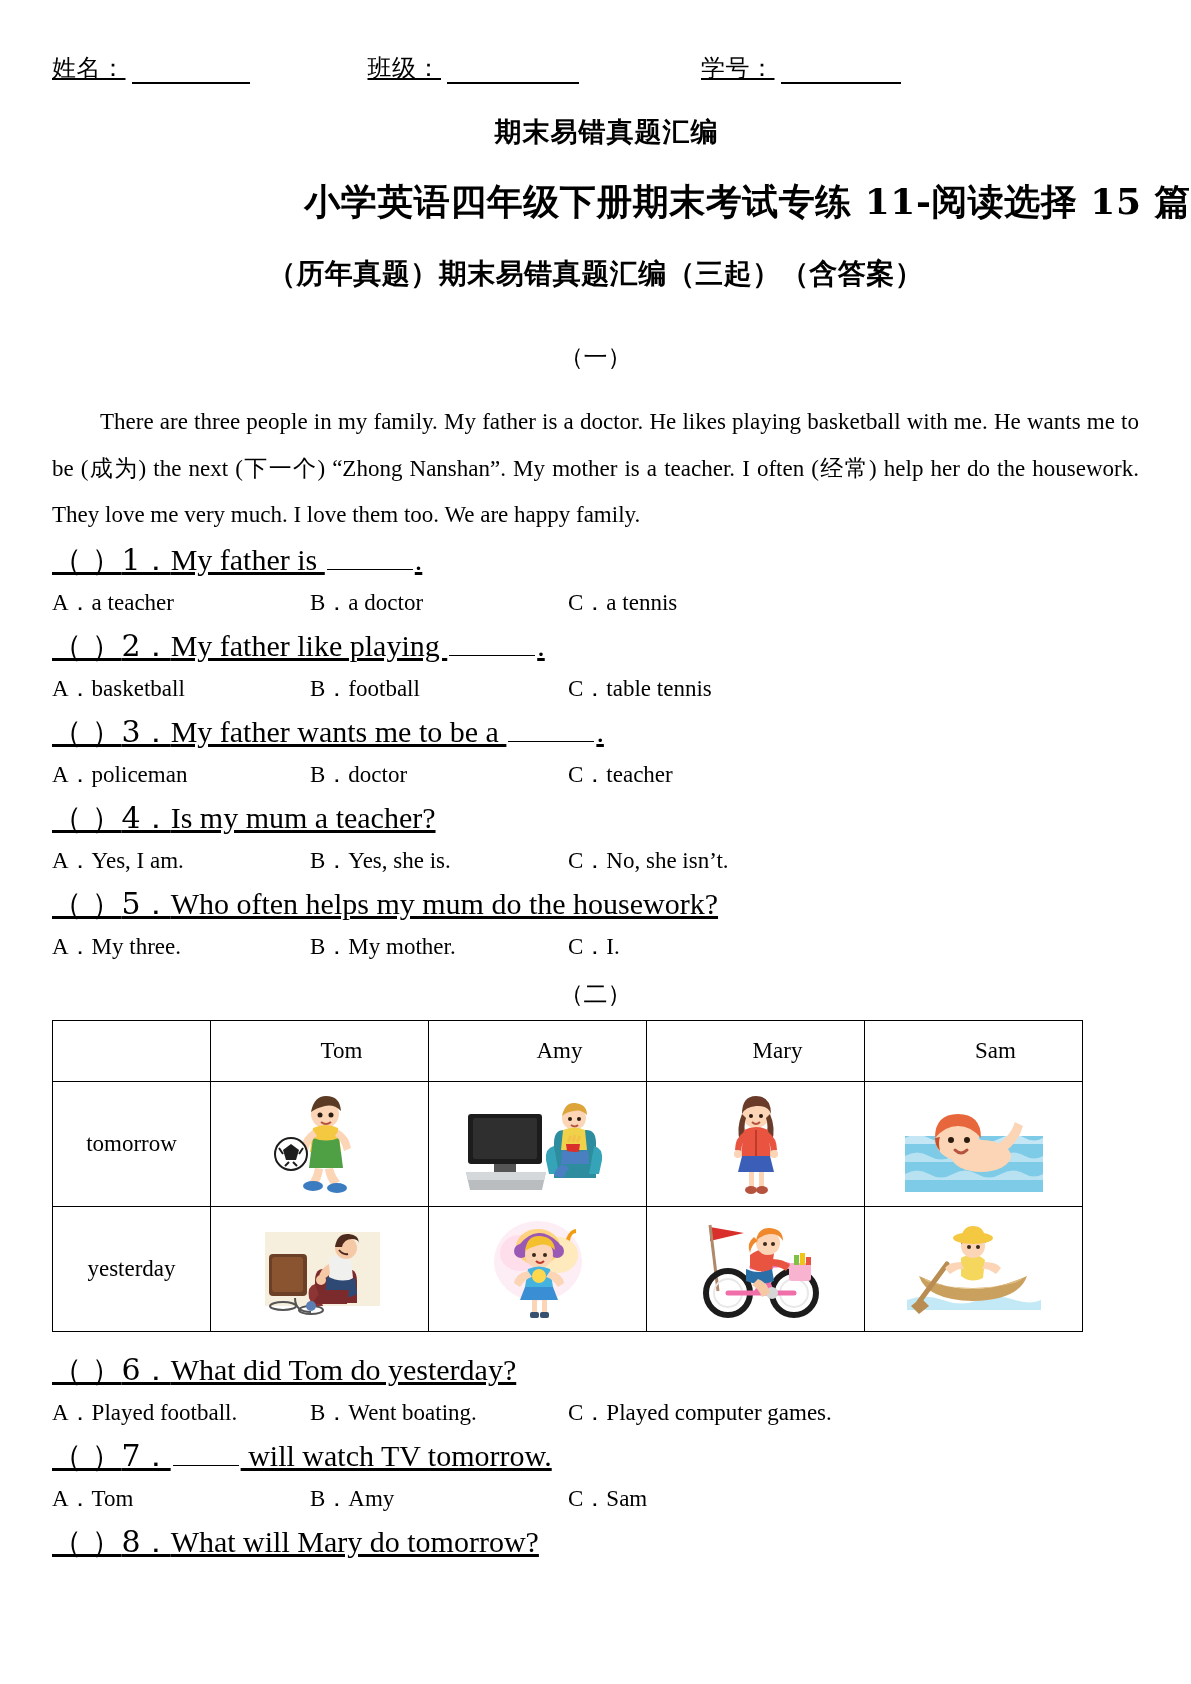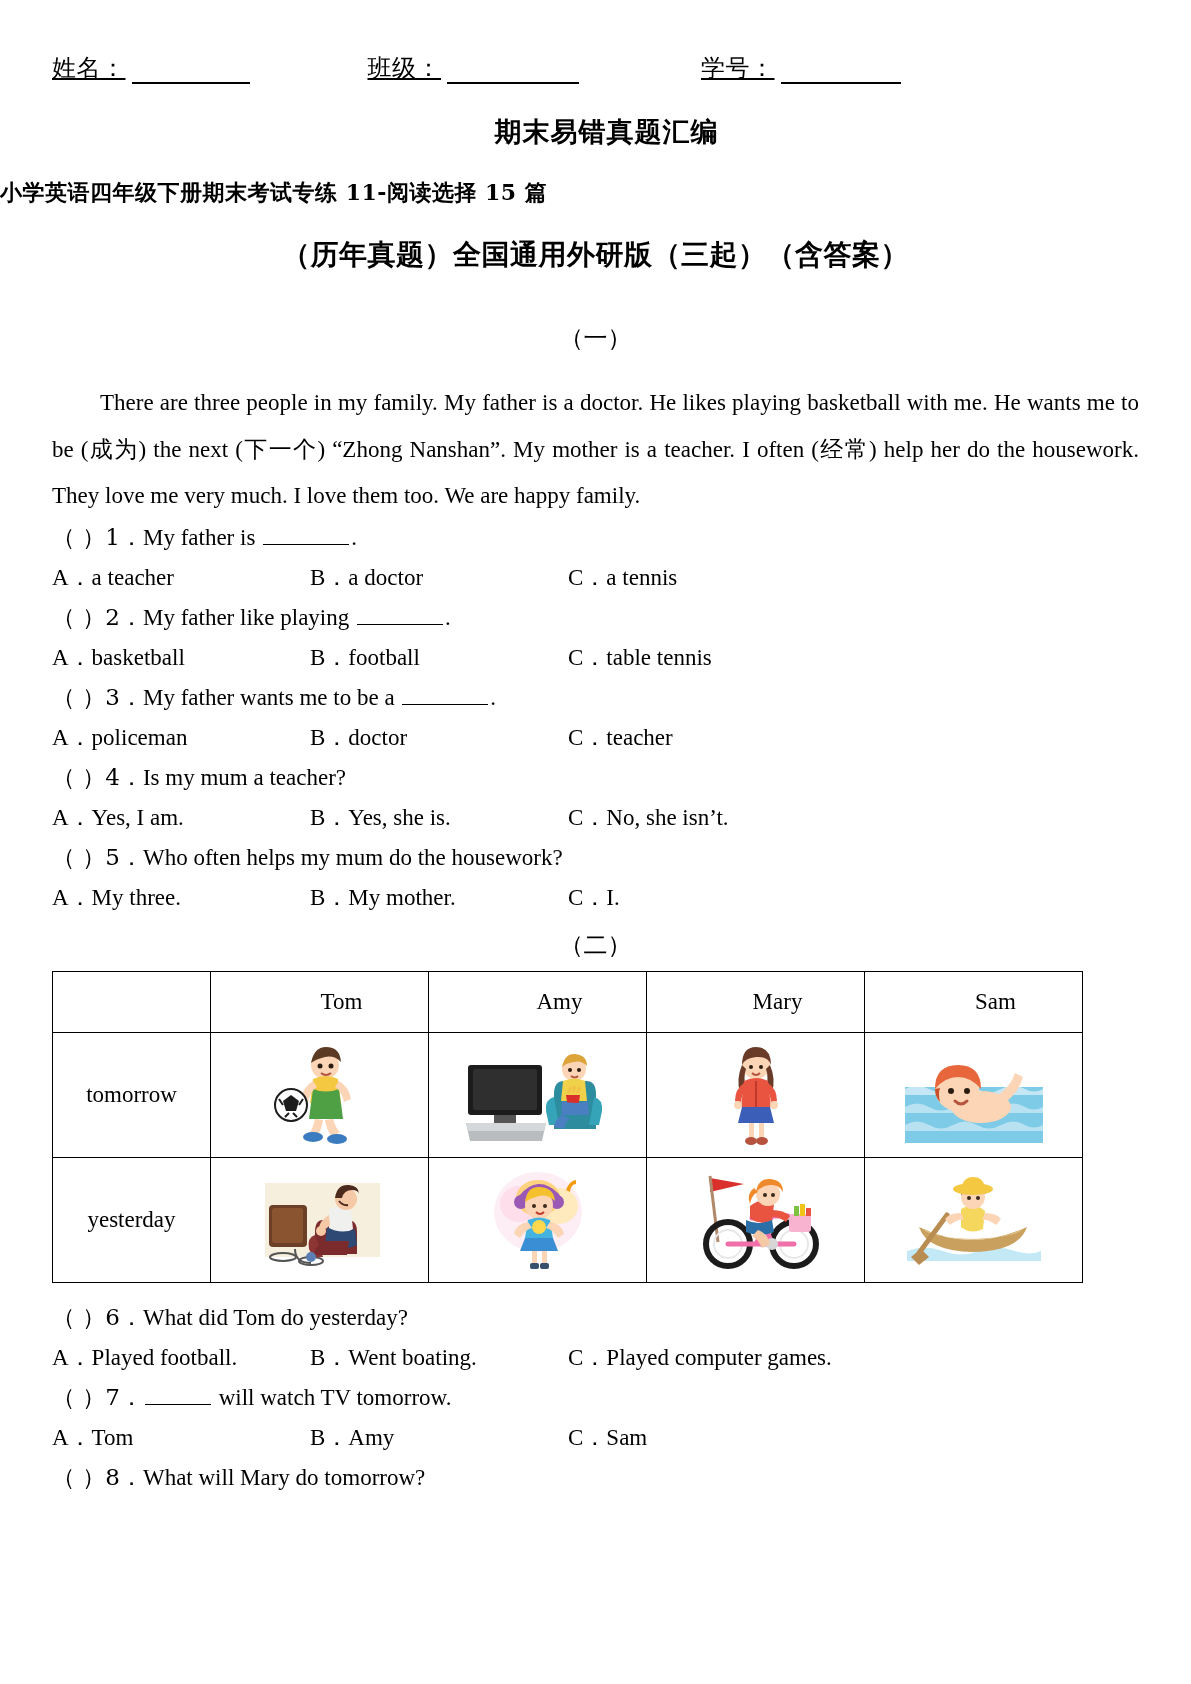--- a/index.html
+++ b/index.html
@@ -54,24 +54,24 @@
   .title-main {
     text-align: center;
     font-family: "DejaVu Serif", "Liberation Serif", serif;
     font-weight: bold;
     font-size: 27px;
     margin-top: 30px;
     letter-spacing: 1px;
     padding-left: 22px;
   }
   .title-sub {
-    text-align: left;
+    text-align: right;
     font-family: "DejaVu Serif", "Liberation Serif", serif;
     font-weight: bold;
-    font-size: 22px;
+    font-size: 36px;
     margin-top: 28px;
     letter-spacing: 0.5px;
   }
   .title-sub2 {
     text-align: center;
     font-family: "DejaVu Serif", "Liberation Serif", serif;
     font-weight: bold;
     font-size: 28px;
     margin-top: 28px;
     letter-spacing: 0.5px;
@@ -91,23 +91,24 @@
     font-size: 23px;
     line-height: 46px;
     text-align: justify;
     text-indent: 48px;
   }
   .cn { font-family: "DejaVu Serif", "Liberation Serif", serif; }
 
   
   .qblock { margin: 0 52px; }
   .qline {
-    font-size: 23px;
-    line-height: 36px;
+    font-size: 30px;
+    line-height: 43px;
     white-space: nowrap;
+    text-decoration: underline;
   }
   .paren-box { letter-spacing: 0px; }
   .qnum { }
   .blank-inline {
     display: inline-block;
     border-bottom: 1.6px solid #000;
     width: 86px;
     height: 17px;
     margin: 0 2px;
   }
@@ -169,21 +170,21 @@
     </div>
     <div class="gap-b"></div>
     <div class="id-field">
       <span class="id-label cn">学号：</span>
       <span class="id-blank" style="width:120px"></span>
     </div>
   </div>
 
   <div class="title-main cn">期末易错真题汇编</div>
   <div class="title-sub cn">小学英语四年级下册期末考试专练 11-阅读选择 15 篇</div>
-  <div class="title-sub2 cn">（历年真题）全国通用外研版（三起）（含答案）</div>
+  <div class="title-sub2 cn">（历年真题）期末易错真题汇编（三起）（含答案）</div>
 
   <div class="section-mark cn">（一）</div>
 
   <div class="passage">
     <span>There are three people in my family. My father is a doctor. He likes playing basketball with me. He wants me to be (</span><span class="cn">成为</span><span>) the next (</span><span class="cn">下一个</span><span>) “Zhong Nanshan”. My mother is a teacher. I often (</span><span class="cn">经常</span><span>) help her do the housework. They love me very much. I love them too. We are happy family.</span>
   </div>
 
   <div class="qblock">
 
     <div class="qline">

